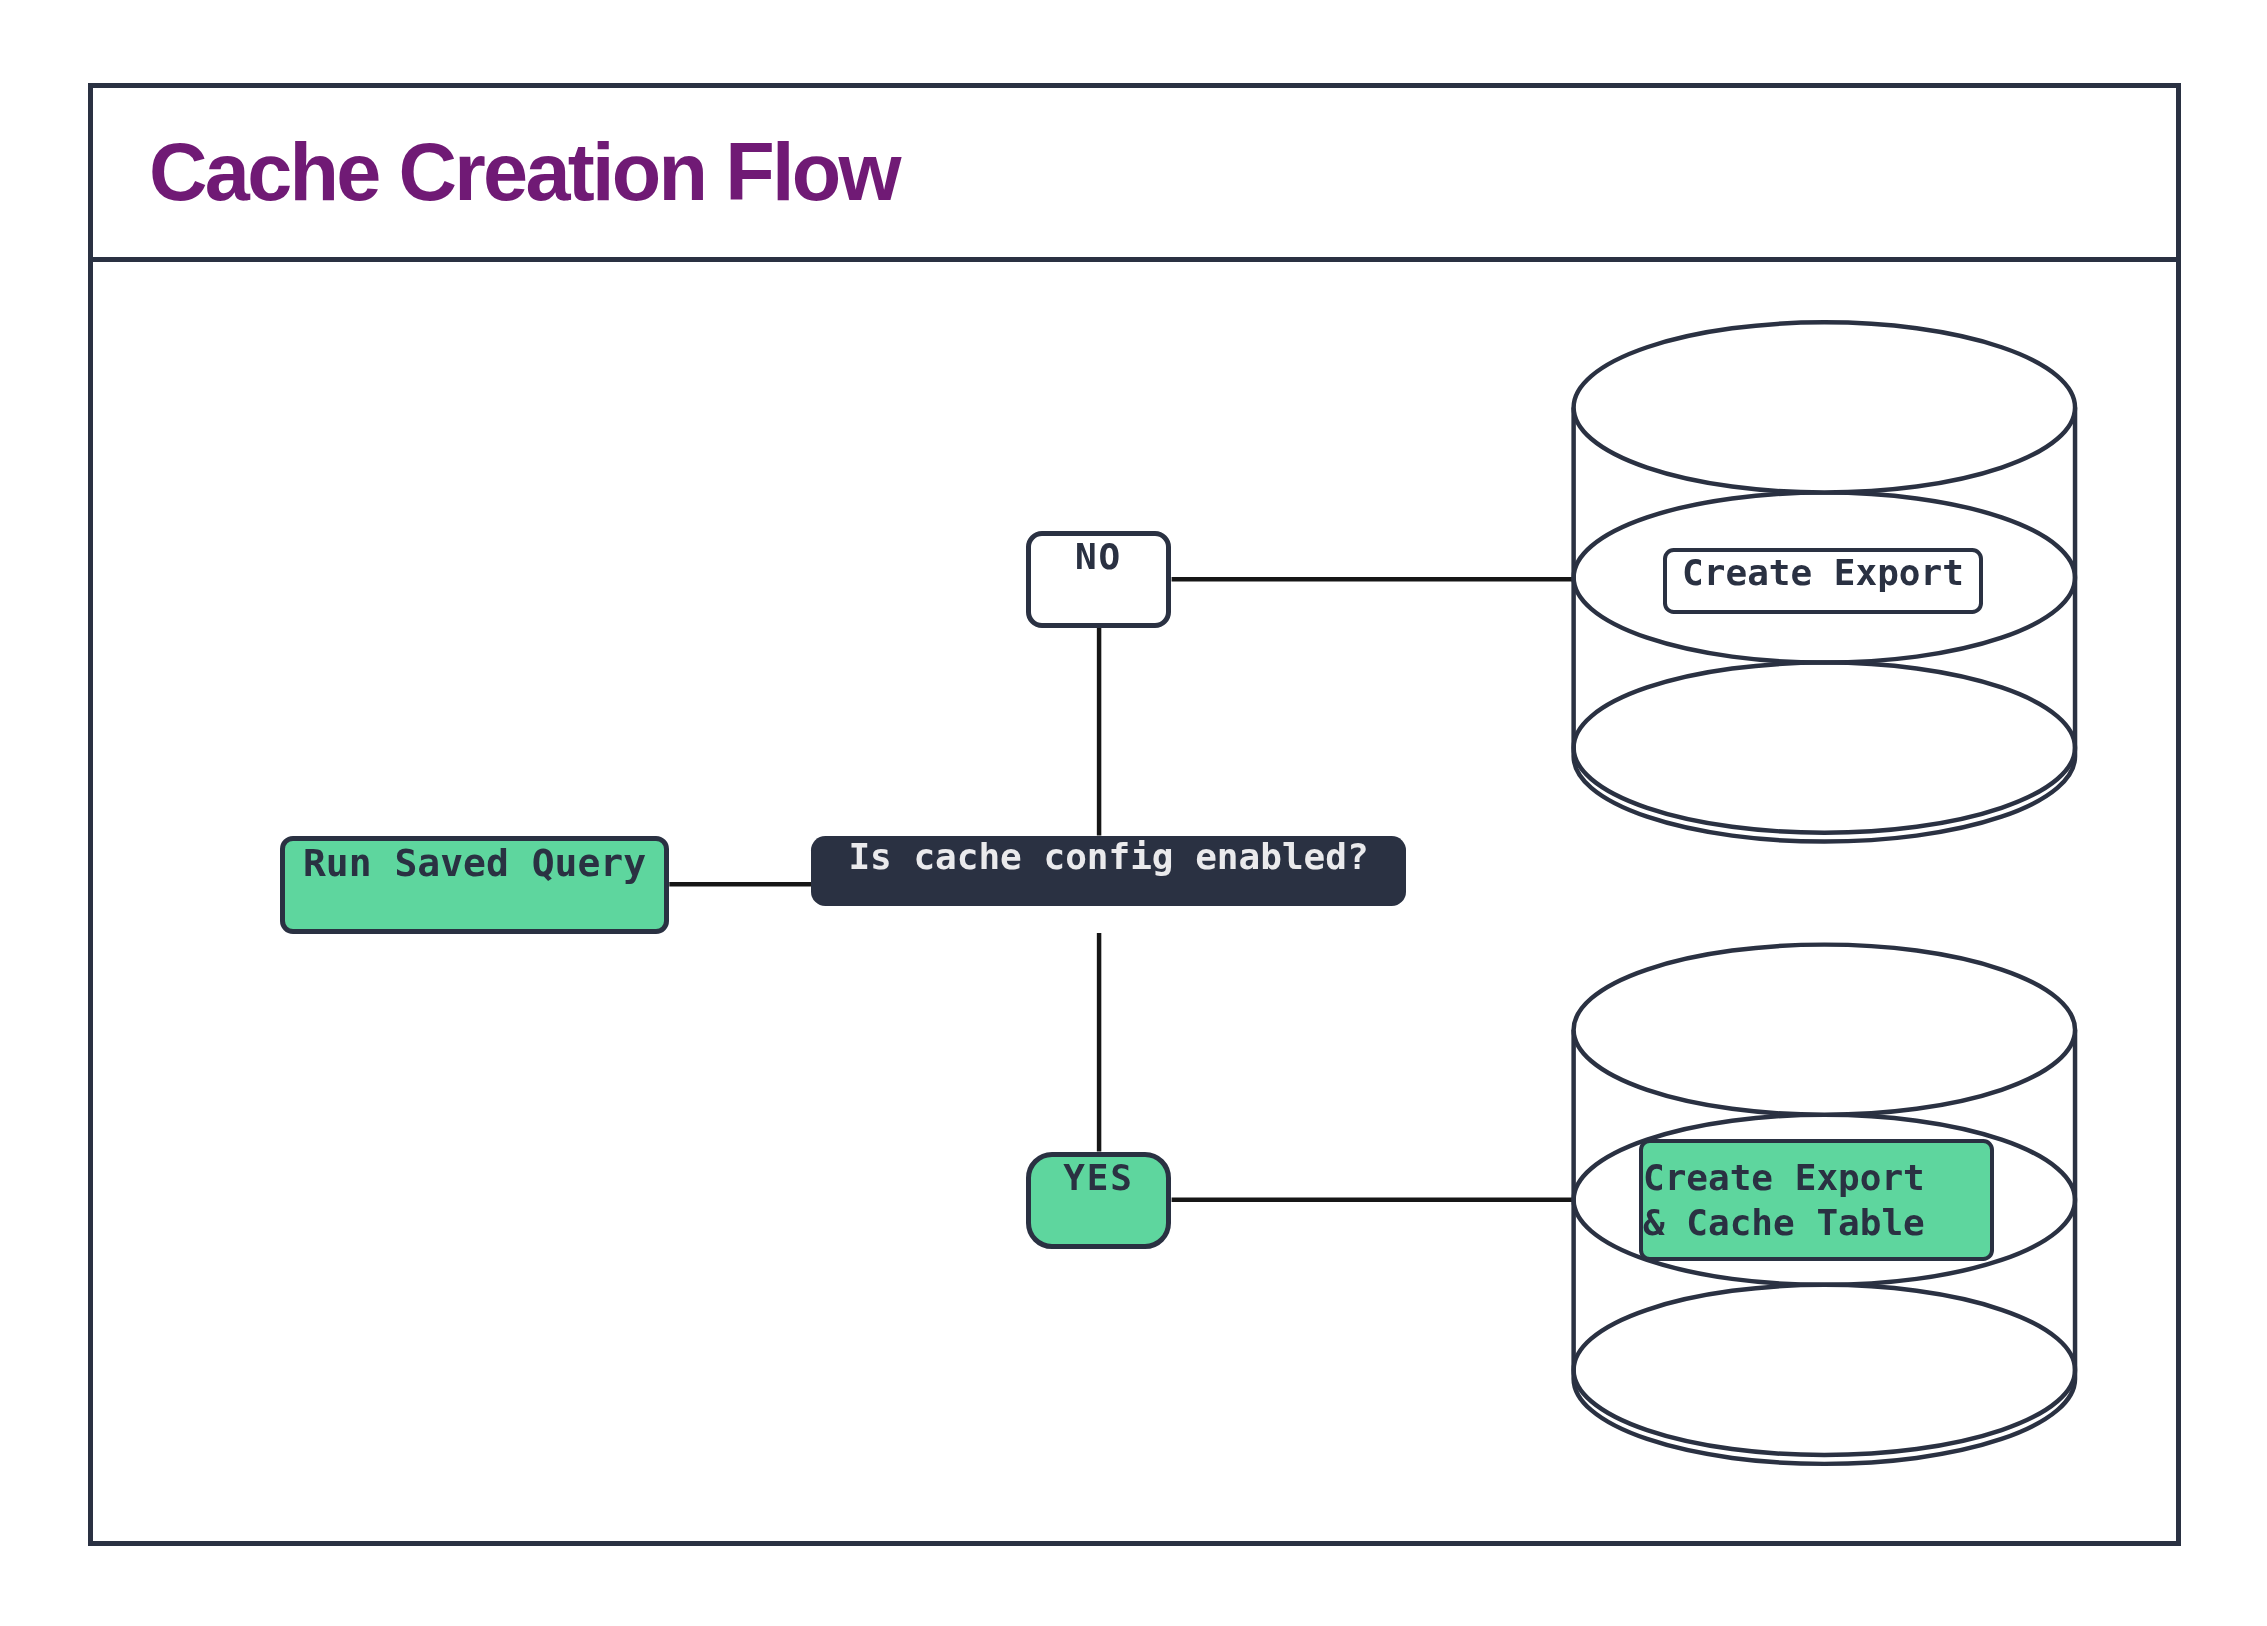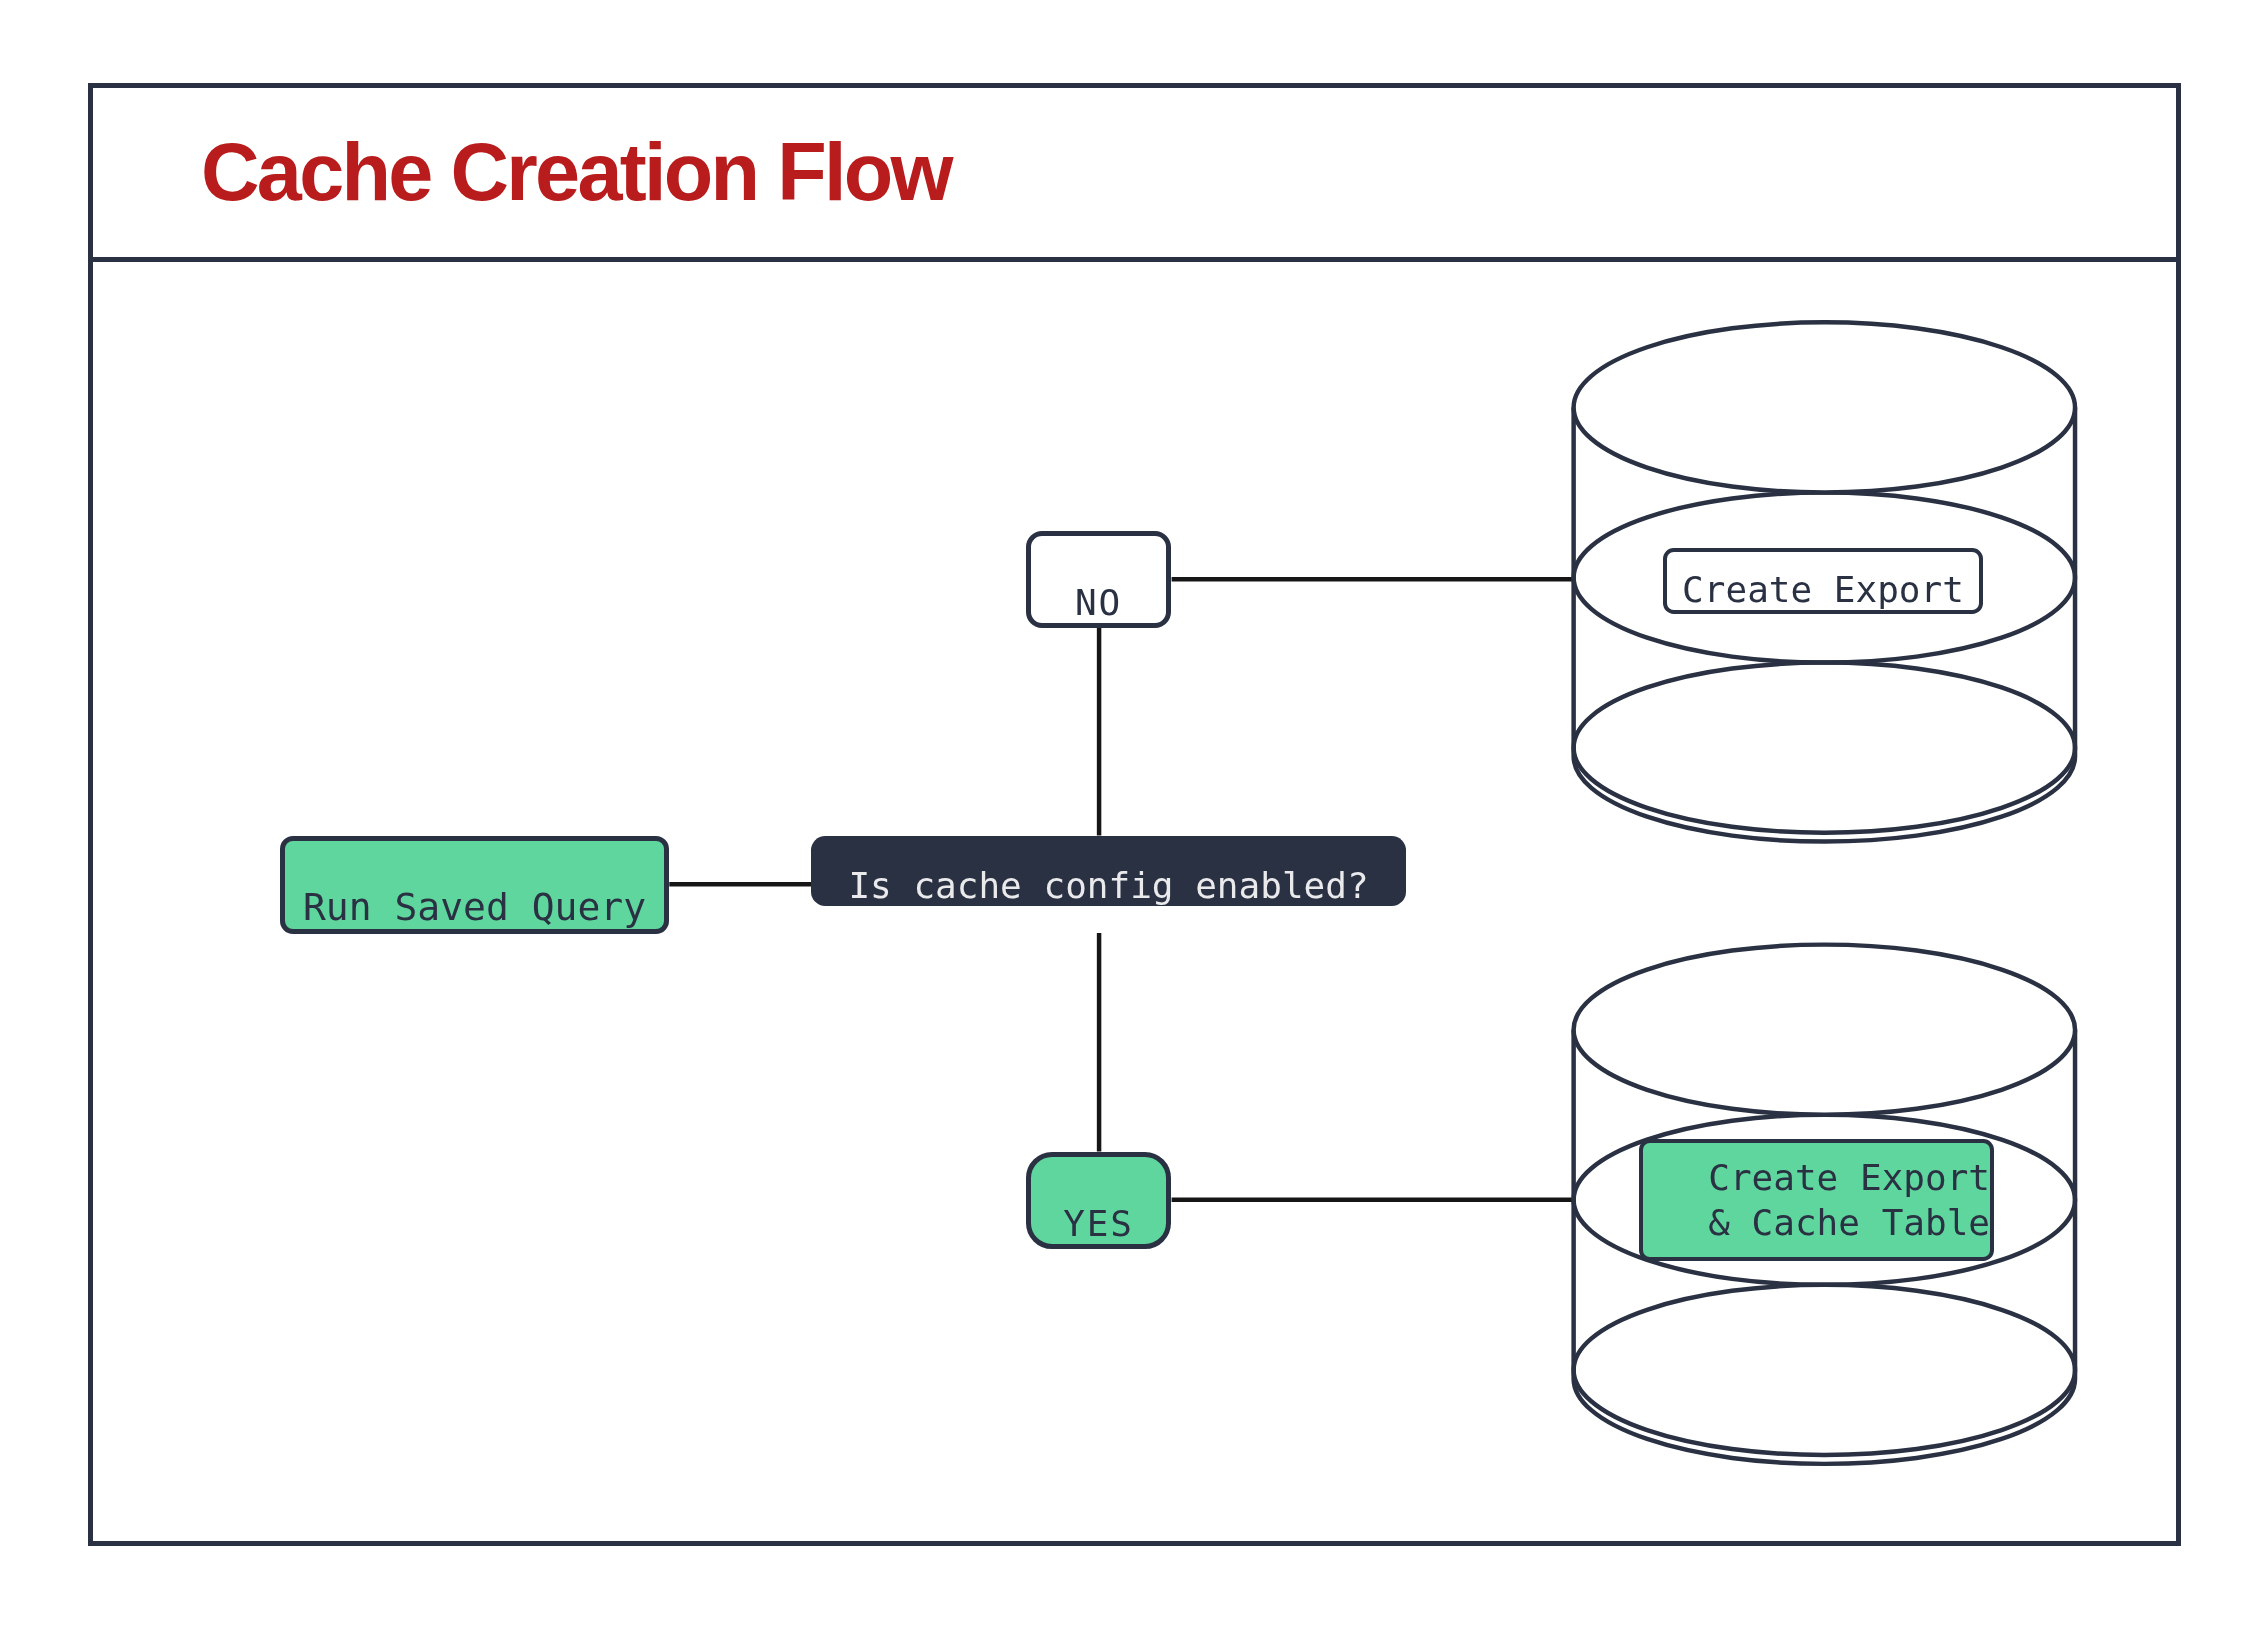--- a/index.html
+++ b/index.html
@@ -31,45 +31,45 @@
     left: 0;
     top: 0;
     width: 100%;
     height: 174px;
     border-bottom: 5.4px solid #2a3142;
     box-sizing: border-box;
     display: flex;
     align-items: center;
   }
   .page-title {
-    margin-left: 108px;
+    margin-left: 56px;
     font-family: "Liberation Sans", sans-serif;
     font-weight: 700;
     font-size: 81px;
     letter-spacing: -2.7px;
-    color: #b91c1c;
+    color: #701a75;
     white-space: nowrap;
   }
   
   #diagram-svg {
     position: absolute;
     left: 0;
     top: 0;
     width: 2268px;
     height: 1626px;
   }
   
   .node {
     position: absolute;
     box-sizing: border-box;
     display: flex;
-    align-items: flex-end;
+    align-items: flex-start;
     justify-content: center;
     text-align: center;
-    font-weight: 400;
+    font-weight: 700;
     color: #2a3142;
     white-space: pre;
   }
   .node-start {
     left: 280px; top: 836px; width: 389px; height: 98px;
     background: #5ed69e;
     border: 5.4px solid #2a3142;
     border-radius: 13px;
     font-size: 38px;
   }

